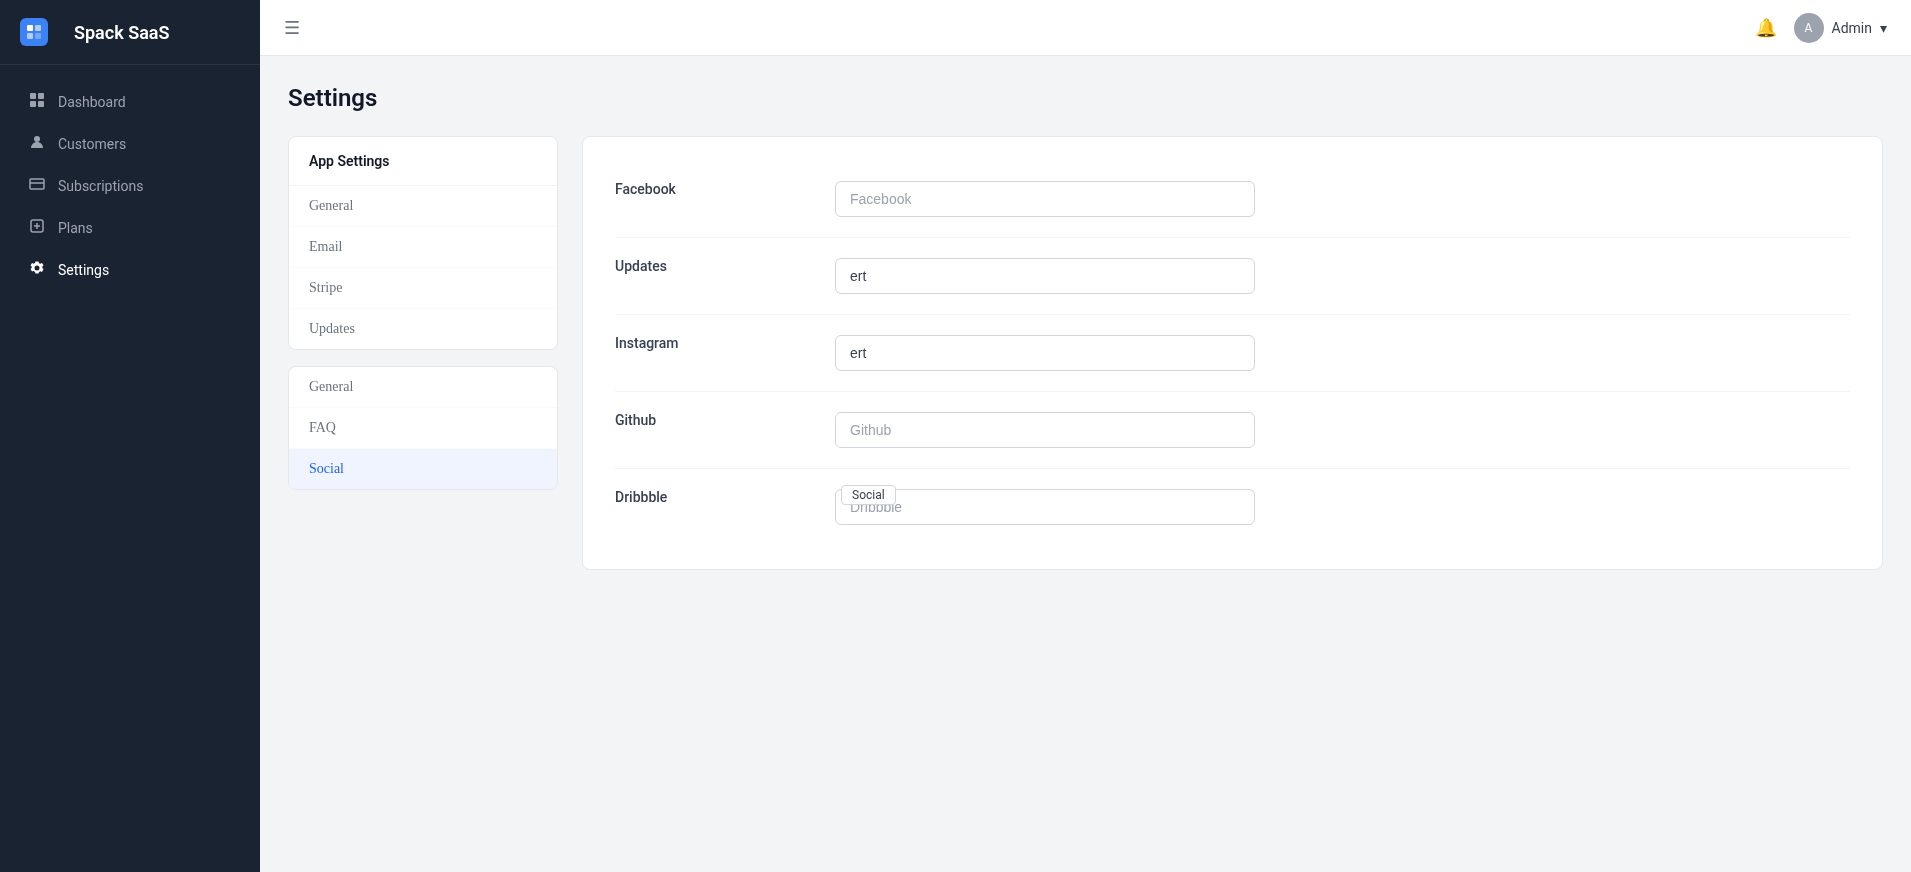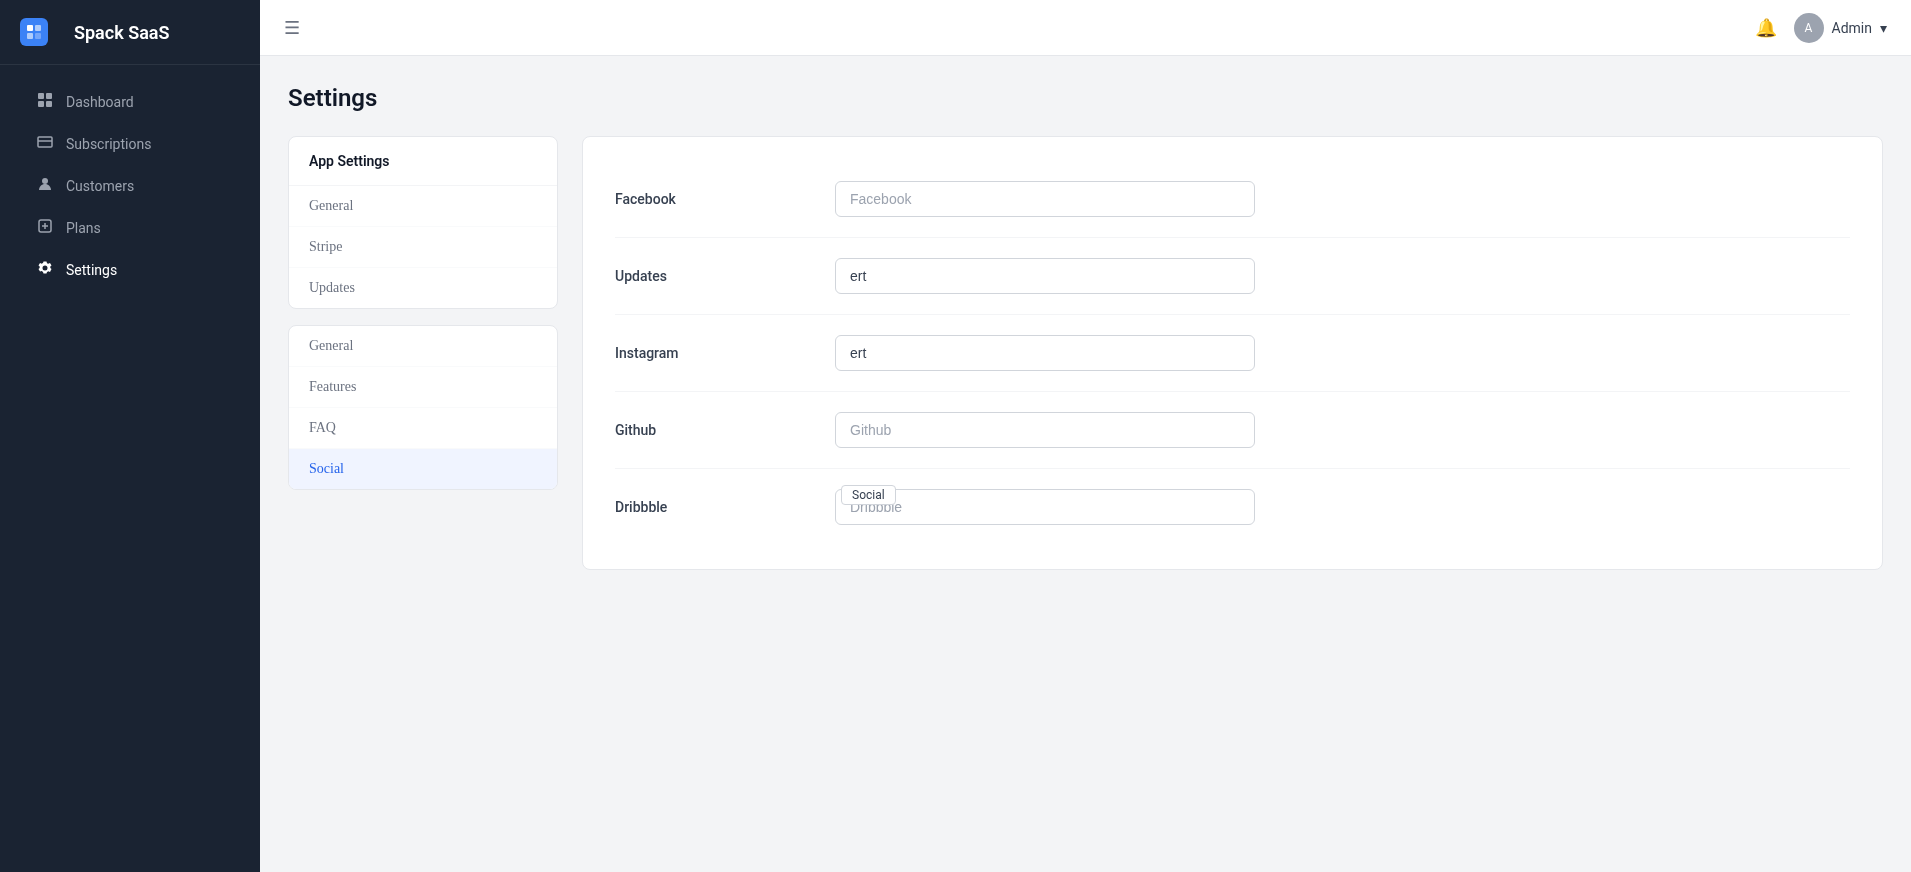--- a/index.html
+++ b/index.html
@@ -36,21 +36,21 @@
       font-size: 14px;
     }
     .sidebar-nav {
       padding: 16px 0;
       flex: 1;
     }
     .nav-item {
       display: flex;
       align-items: center;
       gap: 12px;
-      padding: 11px 36px;
+      padding: 11px 28px;
       color: #9ca3af;
       font-size: 14px;
       cursor: pointer;
       transition: background 0.15s;
       border-radius: 0;
     }
     .nav-item.active { color: #fff; }
     .nav-icon { font-size: 16px; width: 18px; text-align: center; }
 
     
@@ -132,21 +132,20 @@
     .settings-main {
       flex: 1;
       background: #fff;
       border-radius: 8px;
       border: 1px solid #e5e7eb;
       padding: 24px 32px;
       position: relative;
     }
     .form-row {
       display: flex;
-      align-items: center;
       padding: 20px 0;
       border-bottom: 1px solid #f3f4f6;
     }
     .form-row:last-of-type { border-bottom: none; }
     .form-label {
       width: 220px;
       font-size: 14px;
       color: #374151;
       font-weight: 500;
     }
@@ -217,34 +216,34 @@
             <rect x="9" y="1" width="6" height="6" rx="1"></rect>
             <rect x="1" y="9" width="6" height="6" rx="1"></rect>
             <rect x="9" y="9" width="6" height="6" rx="1"></rect>
           </svg>
       </span>
       <span>Dashboard</span>
     </div>
     <div class="nav-item">
       <span class="nav-icon">
         <svg width="16" height="16" viewBox="0 0 16 16" fill="currentColor">
+            <circle cx="8" cy="5" r="3"></circle>
+            <path d="M2 14c0-3.3 2.7-6 6-6s6 2.7 6 6"></path>
+          </svg>
+      </span>
+      <span>Customers</span>
+    </div>
+    <div class="nav-item">
+      <span class="nav-icon">
+        <svg width="16" height="16" viewBox="0 0 16 16" fill="currentColor">
             <rect x="1" y="3" width="14" height="10" rx="1" fill="none" stroke="currentColor" stroke-width="1.5"></rect>
             <line x1="1" y1="7" x2="15" y2="7" stroke="currentColor" stroke-width="1.5"></line>
           </svg>
       </span>
       <span>Subscriptions</span>
-    </div>
-    <div class="nav-item">
-      <span class="nav-icon">
-        <svg width="16" height="16" viewBox="0 0 16 16" fill="currentColor">
-            <circle cx="8" cy="5" r="3"></circle>
-            <path d="M2 14c0-3.3 2.7-6 6-6s6 2.7 6 6"></path>
-          </svg>
-      </span>
-      <span>Customers</span>
     </div>
     <div class="nav-item">
       <span class="nav-icon">
         <svg width="16" height="16" viewBox="0 0 16 16" fill="currentColor">
             <rect x="2" y="2" width="12" height="12" rx="2" fill="none" stroke="currentColor" stroke-width="1.5"></rect>
             <line x1="5" y1="8" x2="11" y2="8" stroke="currentColor" stroke-width="1.5"></line>
             <line x1="8" y1="5" x2="8" y2="11" stroke="currentColor" stroke-width="1.5"></line>
           </svg>
       </span>
       <span>Plans</span>
@@ -279,27 +278,27 @@
   <div class="content">
     <h1 class="page-title">Settings</h1>
 
     <div class="settings-layout">
 
       <div class="settings-sidebar">
 
         <div class="settings-card">
           <div class="settings-card-title">App Settings</div>
           <div class="settings-menu-item">General</div>
+          <div class="settings-menu-item">Email</div>
           <div class="settings-menu-item">Stripe</div>
           <div class="settings-menu-item">Updates</div>
         </div>
 
         <div class="settings-card">
           <div class="settings-menu-item">General</div>
-          <div class="settings-menu-item">Features</div>
           <div class="settings-menu-item">FAQ</div>
           <div class="settings-menu-item active">Social</div>
         </div>
       </div>
 
       <div class="settings-main">
 
         <div class="social-badge">Social</div>
 
         <div class="form-row">

